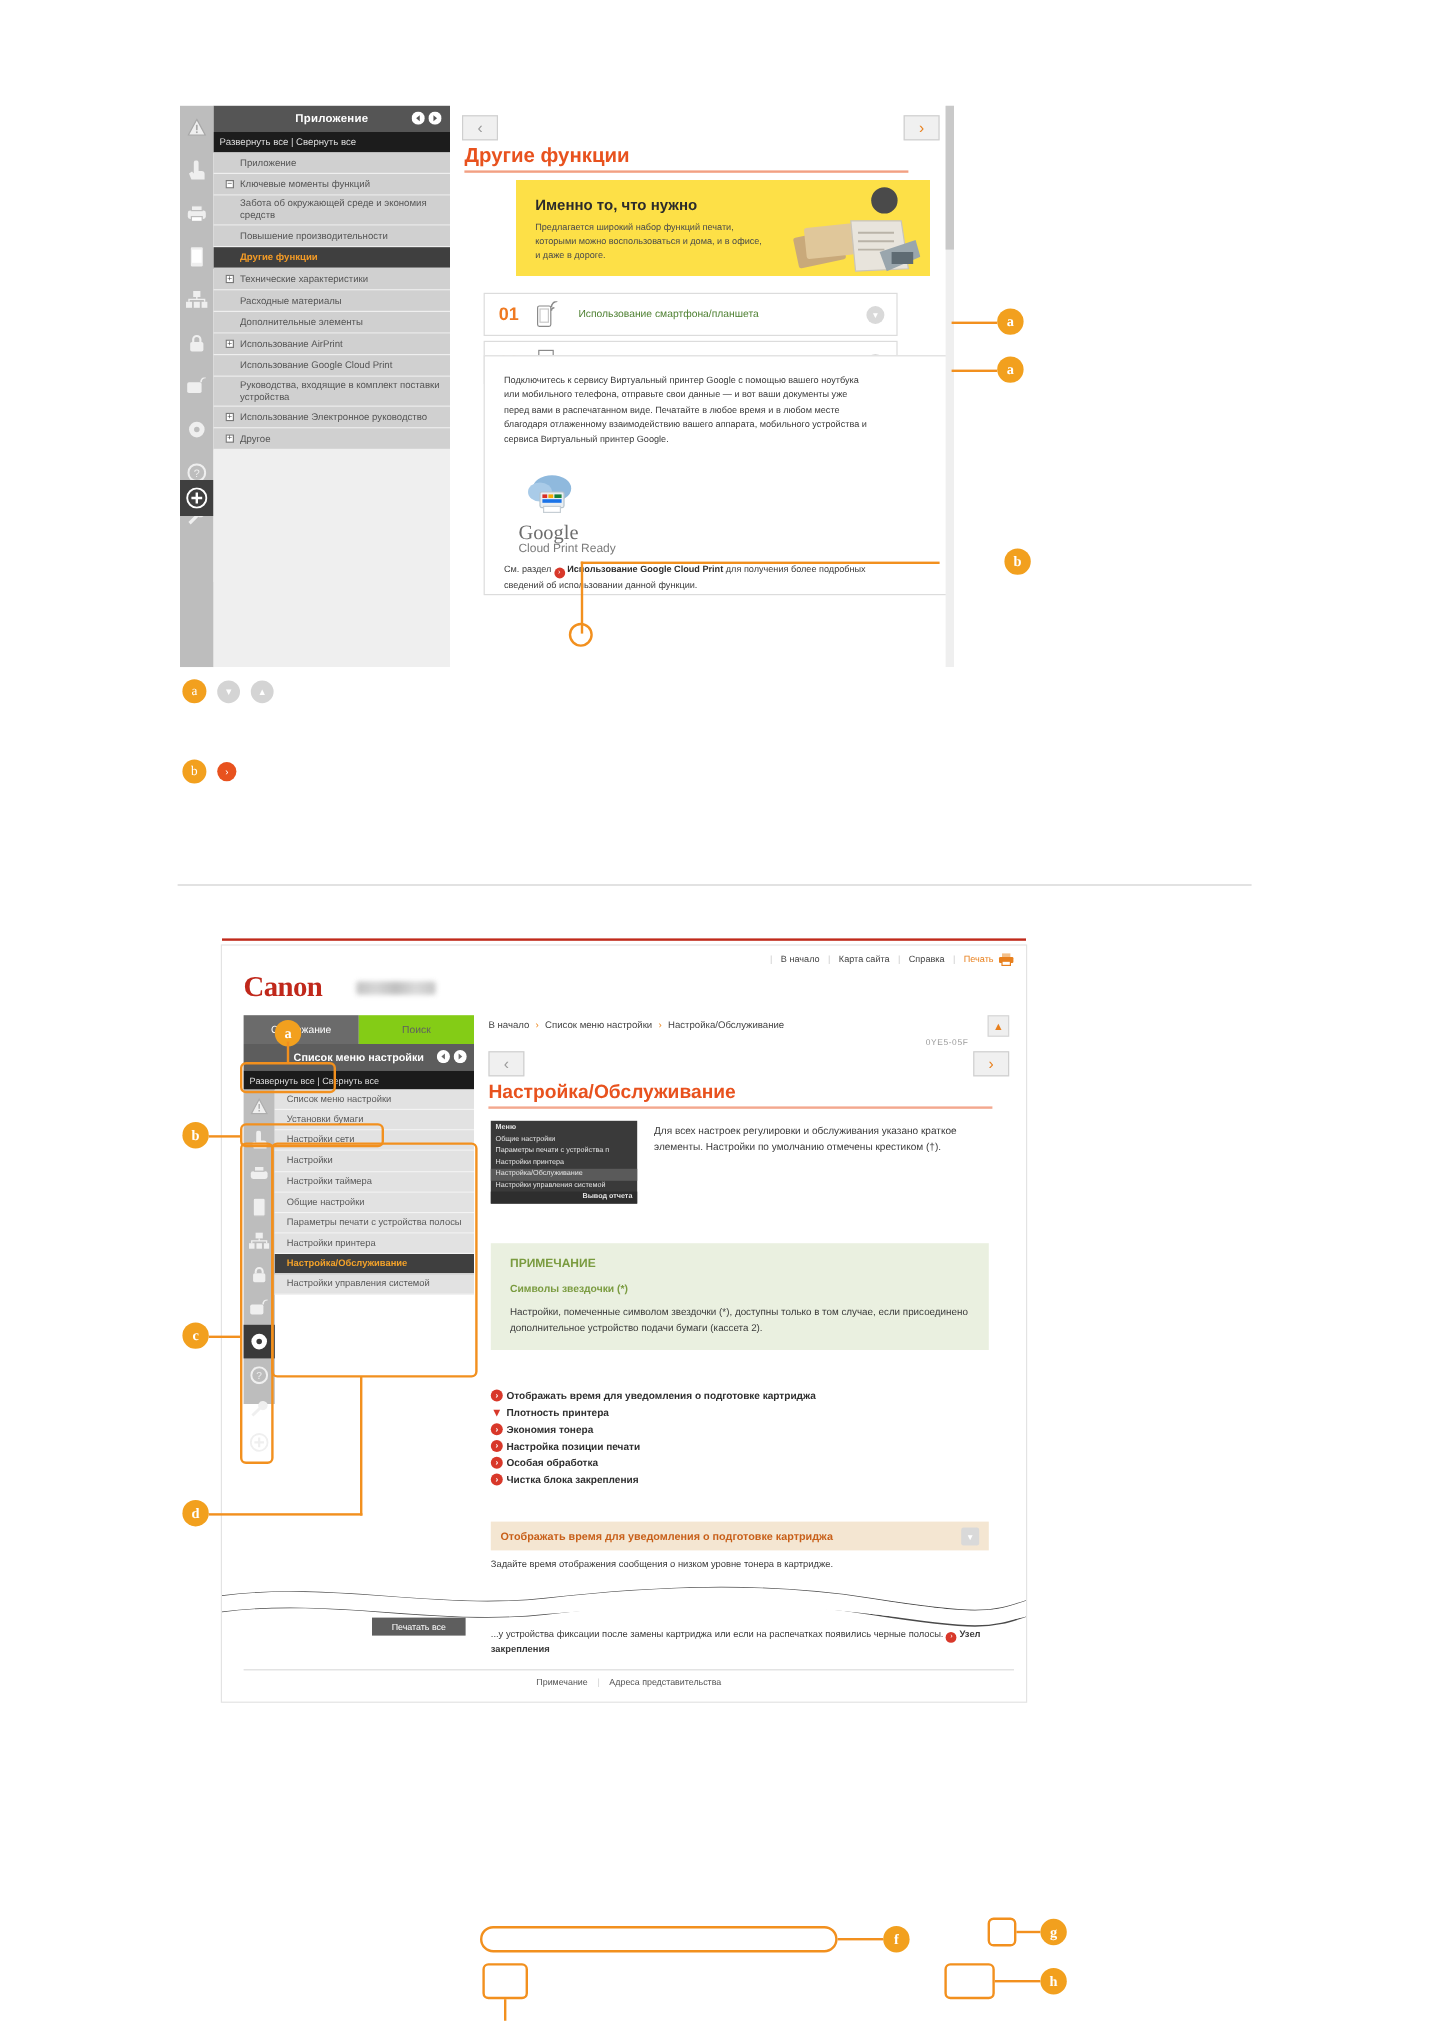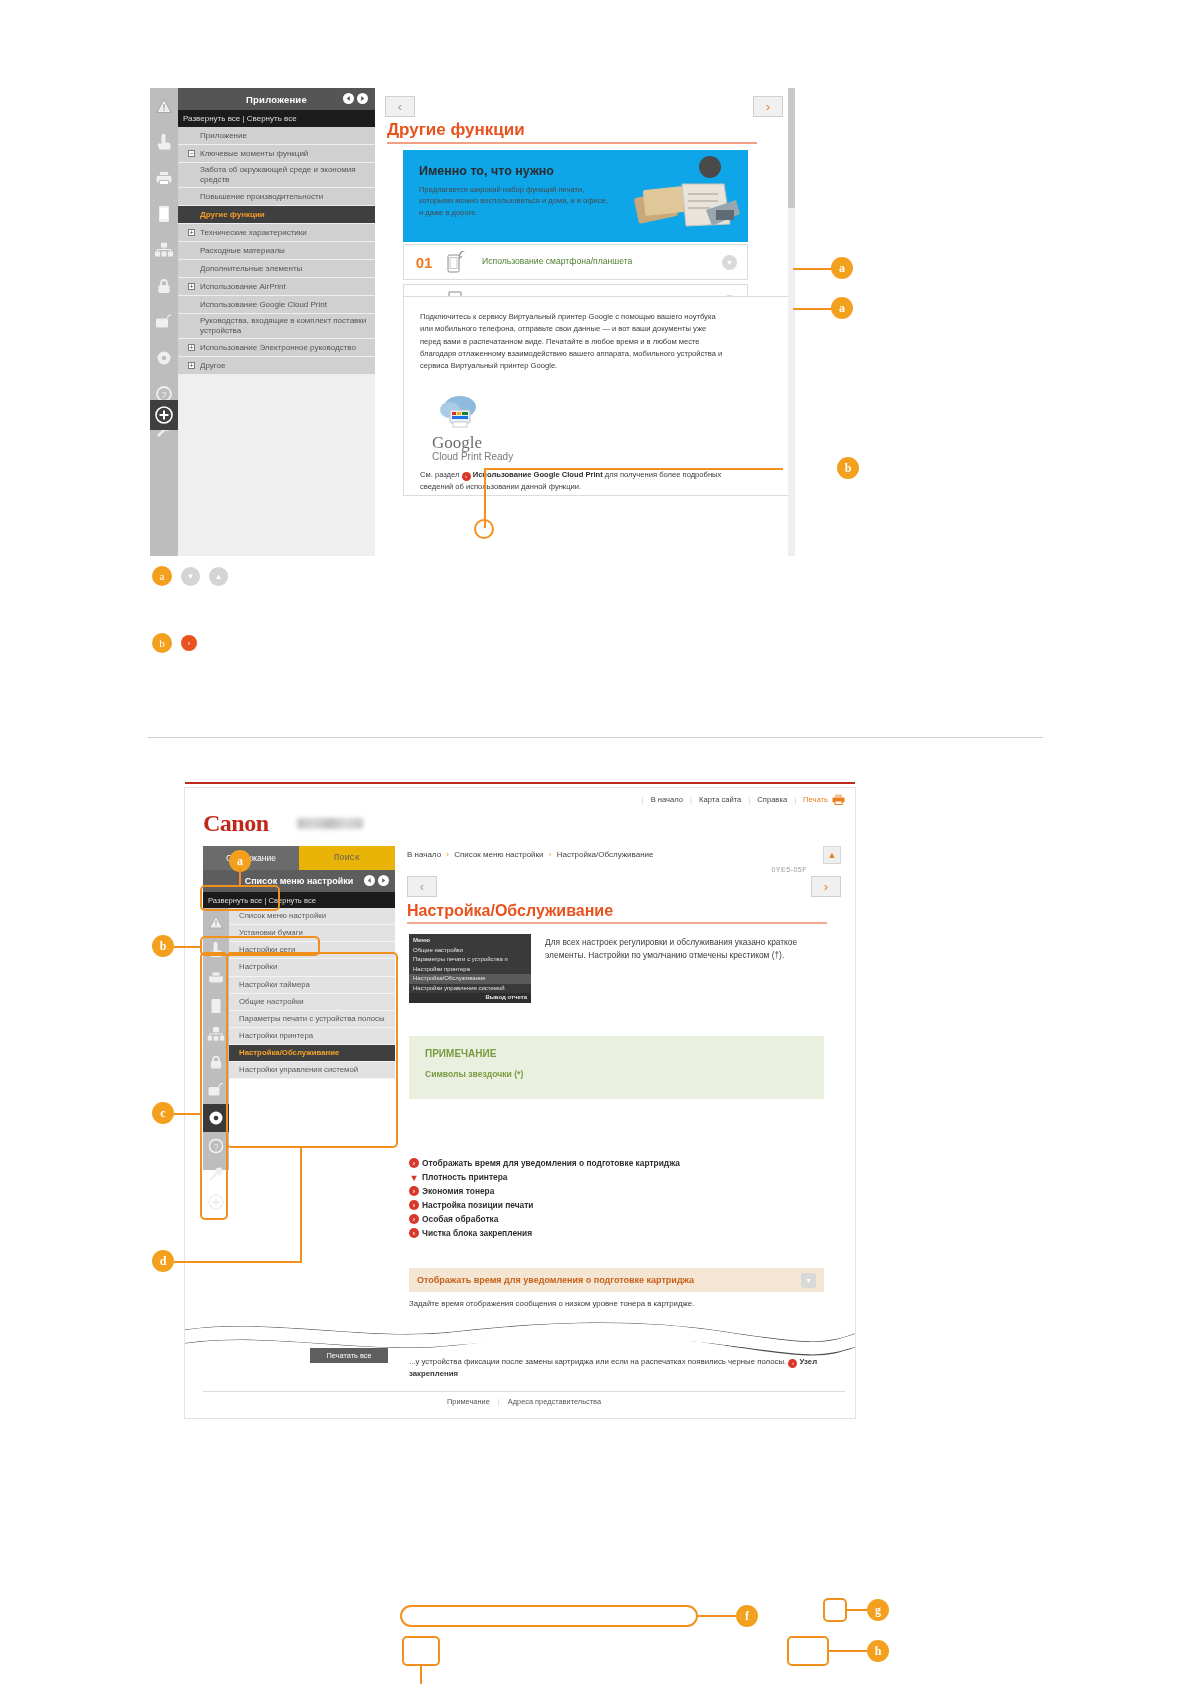--- a/index.html
+++ b/index.html
@@ -37,21 +37,21 @@
   .t1box { width:7px; height:7px; border:1px solid #7a7a7a; background:#fff; margin-left:-12px; margin-right:5px;
            display:inline-flex; align-items:center; justify-content:center; font-size:7px; color:#444; flex:0 0 auto;
            line-height:1; font-family:"Liberation Sans",sans-serif; }
   .tree1-rest { background:#efefef; flex:1; }
 
   
   .pane1 { position:absolute; left:225px; top:0; width:420px; height:468px; background:#fff; }
   .navbtn { width:30px; height:21px; background:#f0f0f0; border:1px solid #cfcfcf; display:flex; align-items:center; justify-content:center; color:#9a9a9a; font-size:13px; }
   .h1title { color:#e8521e; font-size:17px; font-weight:bold; }
   .h1rule { height:2px; background:#e8521e; opacity:.55; }
-  .hero { background:#0ea5e9; height:92px; position:relative; overflow:hidden; }
+  .hero { background:#fde047; height:80px; position:relative; overflow:hidden;margin-left:27px; }
   .hero h3 { margin:0; font-size:12.5px; color:#2b2b2b; font-weight:bold; }
   .hero p { margin:0; font-size:7.6px; color:#4a4a4a; line-height:1.5; }
   .numrow { border:1px solid #dcdcdc; height:36px; display:flex; align-items:center; position:relative; background:#fff; }
   .numrow .num { color:#ef7a22; font-weight:bold; font-size:15px; width:40px; text-align:center; }
   .numrow .lbl { color:#4c7f2f; font-size:8.6px; line-height:1.35; }
   .circbtn { width:15px; height:15px; border-radius:50%; background:#d9d9d9; display:flex; align-items:center; justify-content:center; color:#fff; font-size:8px; }
   .marker { position:absolute; width:22px; height:22px; border-radius:50%; background:#f2a01e; color:#fff;
             font-size:12px; font-weight:bold; display:flex; align-items:center; justify-content:center;
             font-family:"Liberation Serif", serif; }
   .callout-ring { position:absolute; border:2.5px solid #f2901e; border-radius:50%; }
@@ -79,21 +79,21 @@
   .canon-logo { position:absolute; left:18px; top:22px; color:#c0281b; font-size:24px; font-weight:bold;
                 font-family:"Liberation Serif", serif; letter-spacing:-.5px; }
   .model-blur { position:absolute; left:112px; top:30px; width:66px; height:11px;
                 background:linear-gradient(90deg,#b9b9b9,#cfcfcf,#b4b4b4,#d4d4d4,#bbb);
                 filter:blur(2.2px); opacity:.85; border-radius:2px; }
 
   
   .tabs2 { position:absolute; left:18px; top:58px; width:192px; height:24px; display:flex; }
   .tab2 { flex:1; display:flex; align-items:center; justify-content:center; font-size:8.6px; }
   .tab2.active { background:#6b6b6b; color:#fff; }
-  .tab2.inactive { background:#eab308; color:#606060;font-family:Liberation Mono, monospace; }
+  .tab2.inactive { background:#84cc16; color:#606060; }
   .panelhead2 { position:absolute; left:18px; top:82px; width:192px; height:22px; background:#5d5d5d;
                 color:#fff; font-size:9px; font-weight:bold; display:flex; align-items:center; justify-content:center; position:relative; }
   .expcol2 { position:absolute; left:18px; top:104px; width:192px; height:16px; background:#1b1b1b; color:#ddd;
              font-size:7.6px; display:flex; align-items:center; padding-left:5px; }
   .rail2 { position:absolute; left:18px; top:120px; width:26px; height:262px; background:#bdbdbd; }
   .rail2 .r-ico { width:26px; height:28px; position:relative; }
   .rail2 .r-ico svg { position:absolute; left:50%; top:50%; transform:translate(-50%,-50%); }
   .rail2 .r-ico.on { background:#3a3a3a; }
   .list2 { position:absolute; left:44px; top:120px; width:166px; background:#efefef; }
   .l2item { background:#e2e2e2; border-bottom:1px solid #f4f4f4; font-size:7.8px; color:#5a5a5a;
@@ -566,20 +566,21 @@
           <div class="lcdline">Настройки управления системой</div>
         </div>
       <div class="lcdline right">Вывод отчета</div>
     </div>
 
     <div class="desc2">Для всех настроек регулировки и обслуживания указано краткое элементы. Настройки по умолчанию отмечены крестиком (†).</div>
 
     <div class="notebox">
       <p class="nt">ПРИМЕЧАНИЕ</p>
       <p class="ns">Символы звездочки (*)</p>
+      <p class="nb">Настройки, помеченные символом звездочки (*), доступны только в том случае, если присоединено дополнительное устройство подачи бумаги (кассета 2).</p>
     </div>
 
     <div class="linklist" id="link-list">
         <div class="linkrow">
           <span class="bullet-o">›</span>
           <span>Отображать время для уведомления о подготовке картриджа</span>
         </div>
         <div class="linkrow">
           <span class="bullet-v">▾</span>
           <span>Плотность принтера</span>

